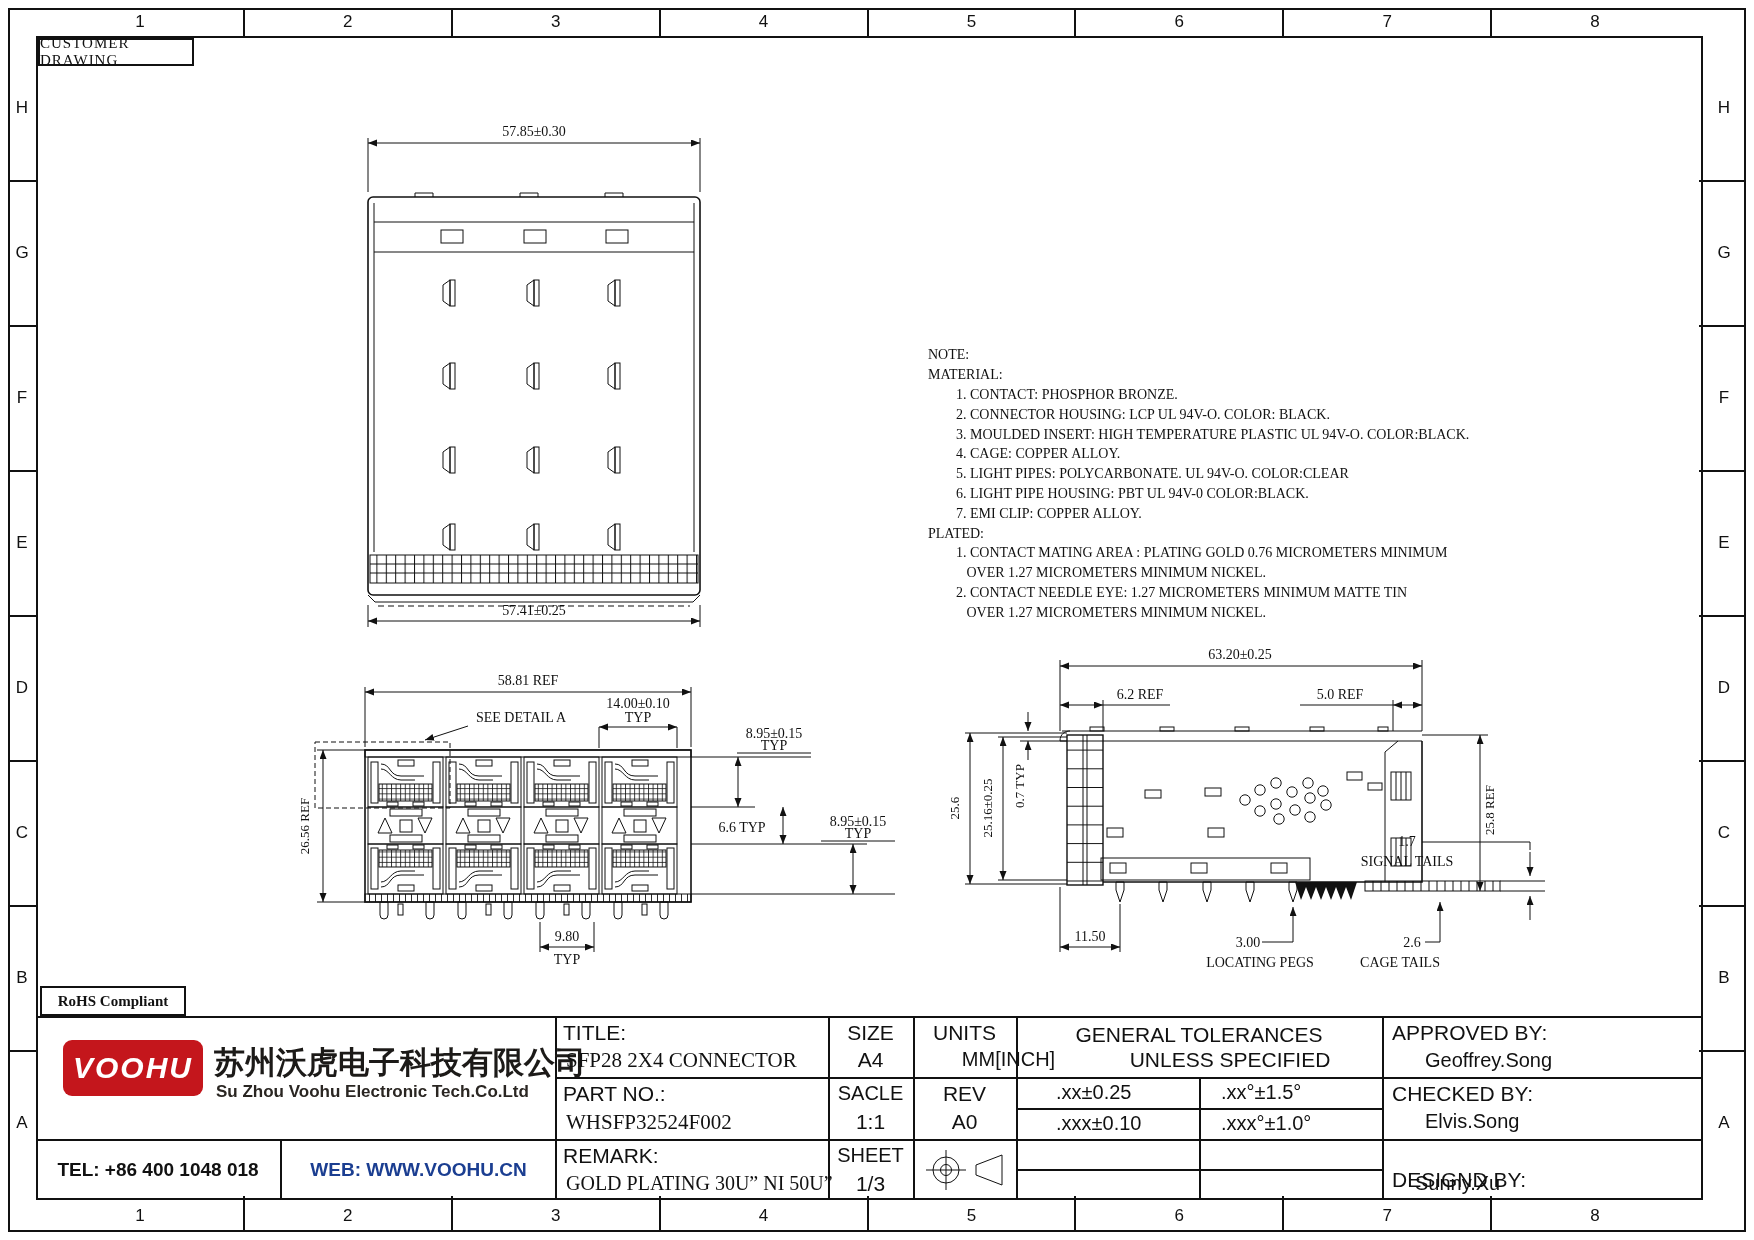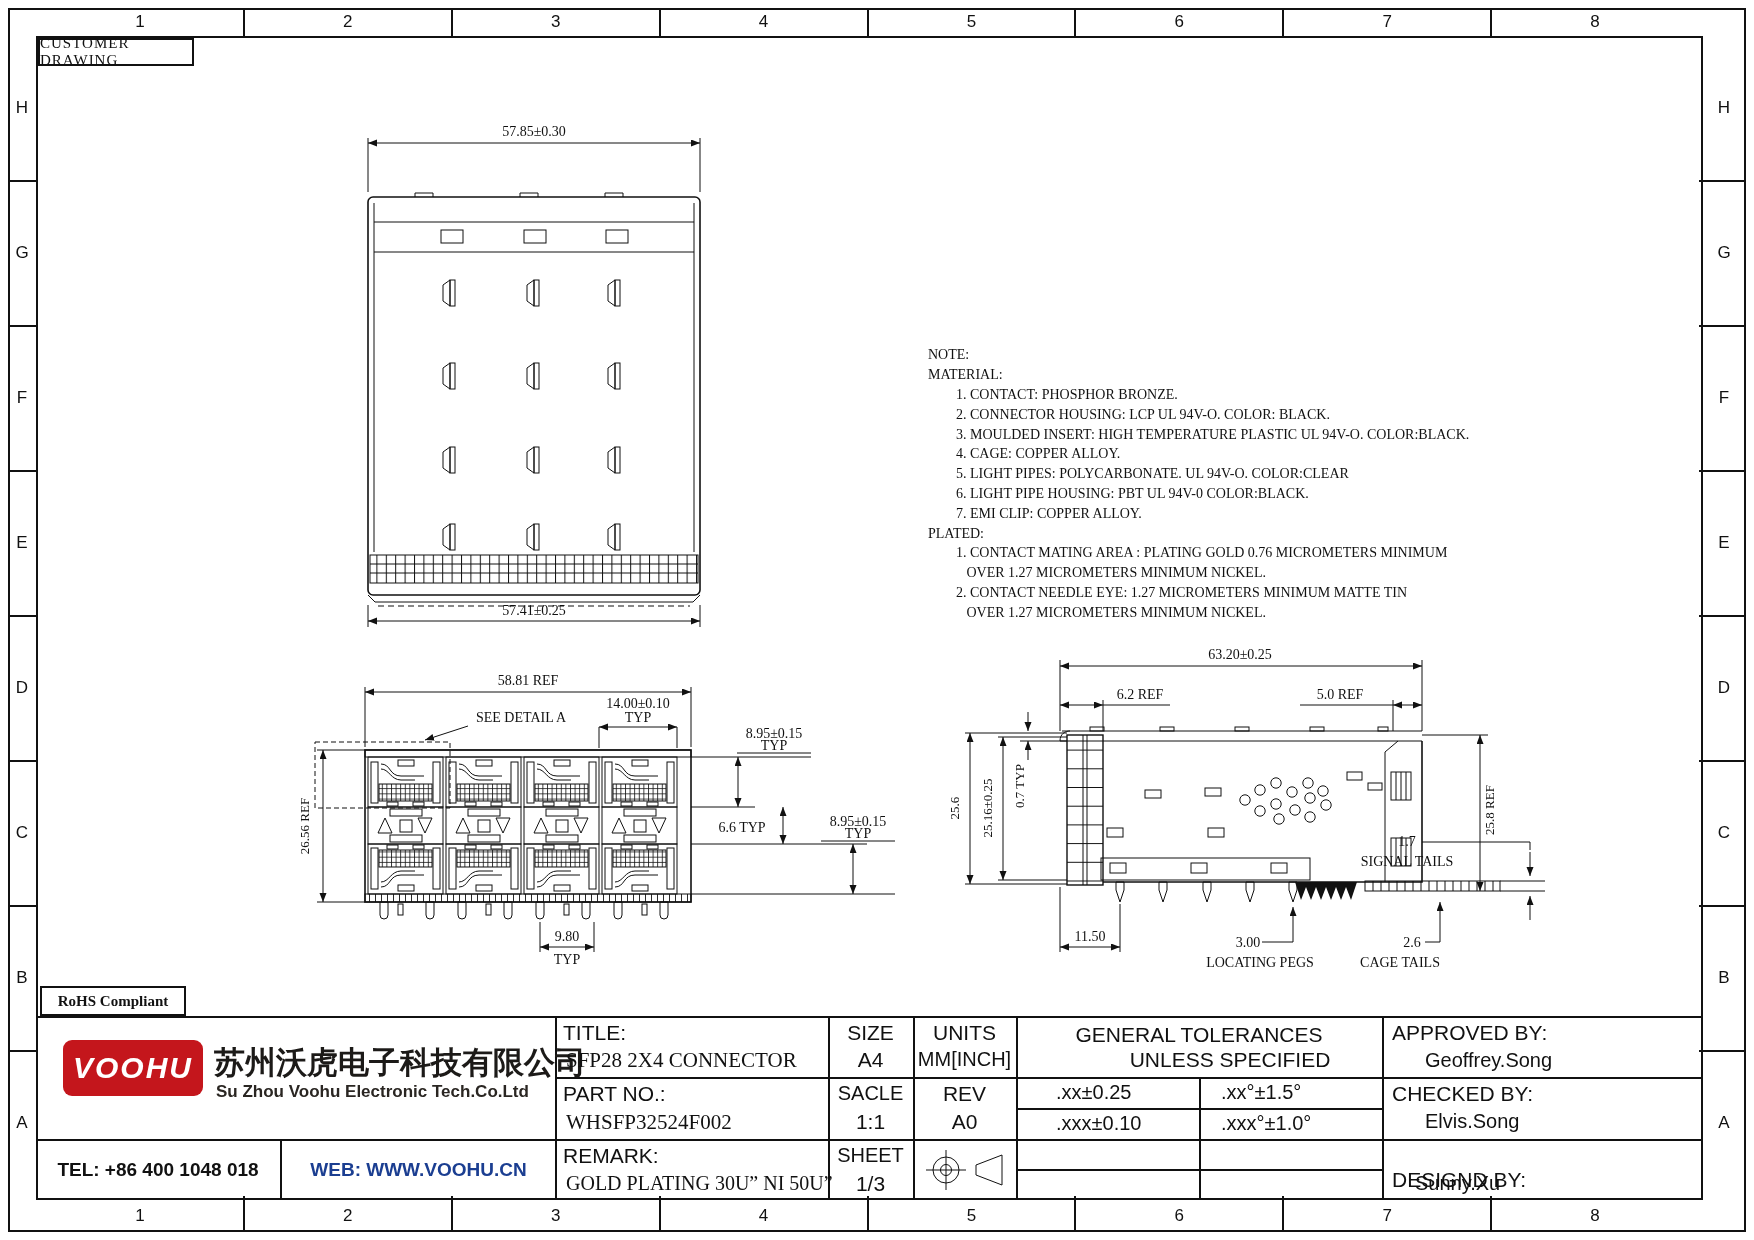--- a/index.html
+++ b/index.html
@@ -344,21 +344,21 @@
     <div class="valcad" style="left:566px;top:1172px;font-size:20px;">GOLD PLATING 30U”  NI 50U”</div>
 
     <div class="lbl lbl-c" style="left:828px;top:1021px;width:85px;">SIZE</div>
     <div class="valsans" style="left:828px;top:1048px;width:85px;">A4</div>
     <div class="lbl lbl-c" style="left:826px;top:1082px;width:89px;font-size:20px;">SACLE</div>
     <div class="valsans" style="left:828px;top:1110px;width:85px;">1:1</div>
     <div class="lbl lbl-c" style="left:826px;top:1144px;width:89px;font-size:20px;">SHEET</div>
     <div class="valsans" style="left:828px;top:1172px;width:85px;">1/3</div>
 
     <div class="lbl lbl-c" style="left:913px;top:1021px;width:103px;">UNITS</div>
-    <div class="valsans" style="left:913px;top:1048px;width:103px;font-size:20px;">MM[INCH]</div>
+    <div class="valsans" style="left:913px;top:1048px;width:103px;font-size:20px;padding-left:44px;">MM[INCH]</div>
     <div class="lbl lbl-c" style="left:913px;top:1082px;width:103px;">REV</div>
     <div class="valsans" style="left:913px;top:1110px;width:103px;">A0</div>
     <svg class="view" style="left:916px;top:1143px" width="98" height="54" viewBox="0 0 98 54">
       <g class="thin">
         <circle cx="30" cy="27" r="13"></circle>
           <circle cx="30" cy="27" r="5.5"></circle>
         <path d="M30,7V47M10,27H50"></path>
         <polygon points="60,22 86,12 86,42 60,32"></polygon>
       </g>
     </svg>

